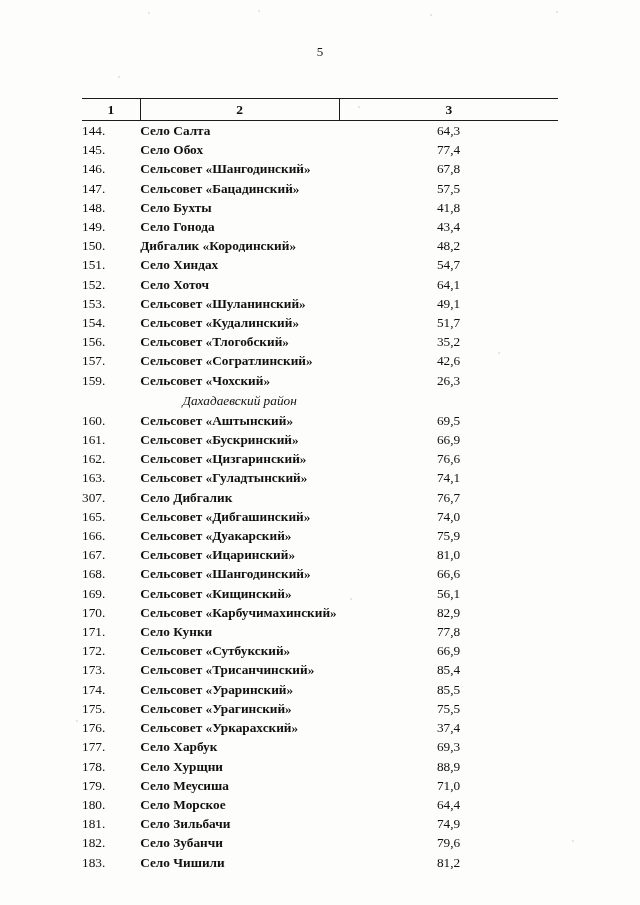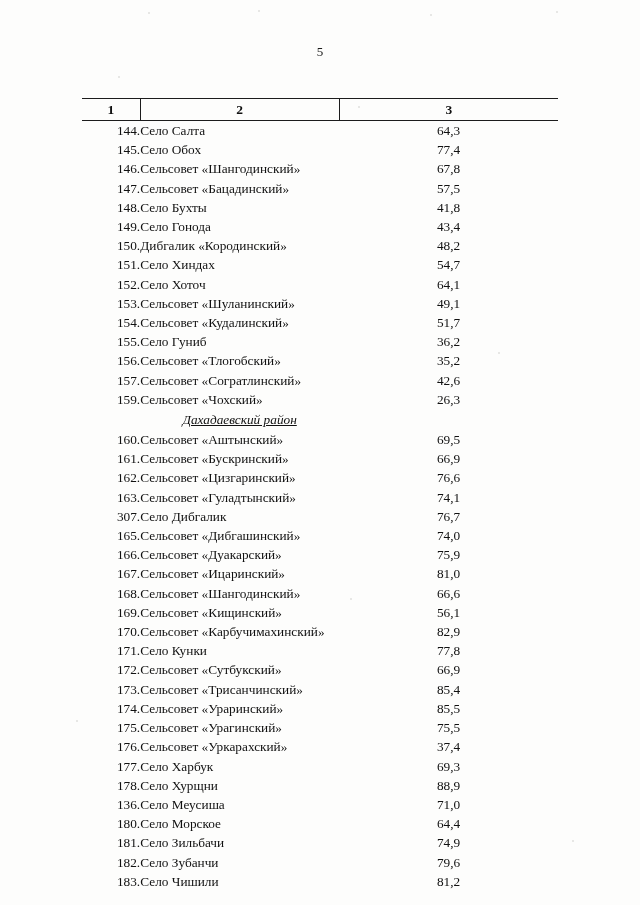--- a/index.html
+++ b/index.html
@@ -59,45 +59,44 @@
   .hdr td.c2 { border-right: 1.3px solid #1c1c1c; }
   .col-num   { width: 58px; }
   .col-name  { width: 198px; }
   .col-val   { width: 220px; }
 
   tbody td {
     height: 19.2px;
     line-height: 19.2px;
   }
   td.num {
-    text-align: right;
     padding-right: 10px;
     width: 58px;
     white-space: nowrap;
   }
   td.name {
     text-align: left;
     padding-left: 11px;
     white-space: nowrap;
+    font-weight: bold;
   }
   td.val {
     text-align: center;
     width: 220px;
     white-space: nowrap;
   }
   tr.section td {
     text-align: center;
     font-style: italic;
     height: 21px;
     line-height: 21px;
   }
   tr.section td.sec-label {
     padding-left: 0;
     text-align: center;
-    text-decoration: underline;
   }
   
   .speck {
     position: absolute;
     background: #c9c9c4;
     border-radius: 50%;
     opacity: 0.55;
   }
 </style>
 </head>
@@ -177,25 +176,20 @@
             <td class="num">153.</td>
             <td class="name">Сельсовет «Шуланинский»</td>
             <td class="val">49,1</td>
           </tr>
           <tr>
             <td class="num">154.</td>
             <td class="name">Сельсовет «Кудалинский»</td>
             <td class="val">51,7</td>
           </tr>
           <tr>
-            <td class="num">155.</td>
-            <td class="name">Село Гуниб</td>
-            <td class="val">36,2</td>
-          </tr>
-          <tr>
             <td class="num">156.</td>
             <td class="name">Сельсовет «Тлогобский»</td>
             <td class="val">35,2</td>
           </tr>
           <tr>
             <td class="num">157.</td>
             <td class="name">Сельсовет «Согратлинский»</td>
             <td class="val">42,6</td>
           </tr>
           <tr>
@@ -297,21 +291,21 @@
             <td class="num">177.</td>
             <td class="name">Село Харбук</td>
             <td class="val">69,3</td>
           </tr>
           <tr>
             <td class="num">178.</td>
             <td class="name">Село Хурщни</td>
             <td class="val">88,9</td>
           </tr>
           <tr>
-            <td class="num">136.</td>
+            <td class="num">179.</td>
             <td class="name">Село Меусиша</td>
             <td class="val">71,0</td>
           </tr>
           <tr>
             <td class="num">180.</td>
             <td class="name">Село Морское</td>
             <td class="val">64,4</td>
           </tr>
           <tr>
             <td class="num">181.</td>

